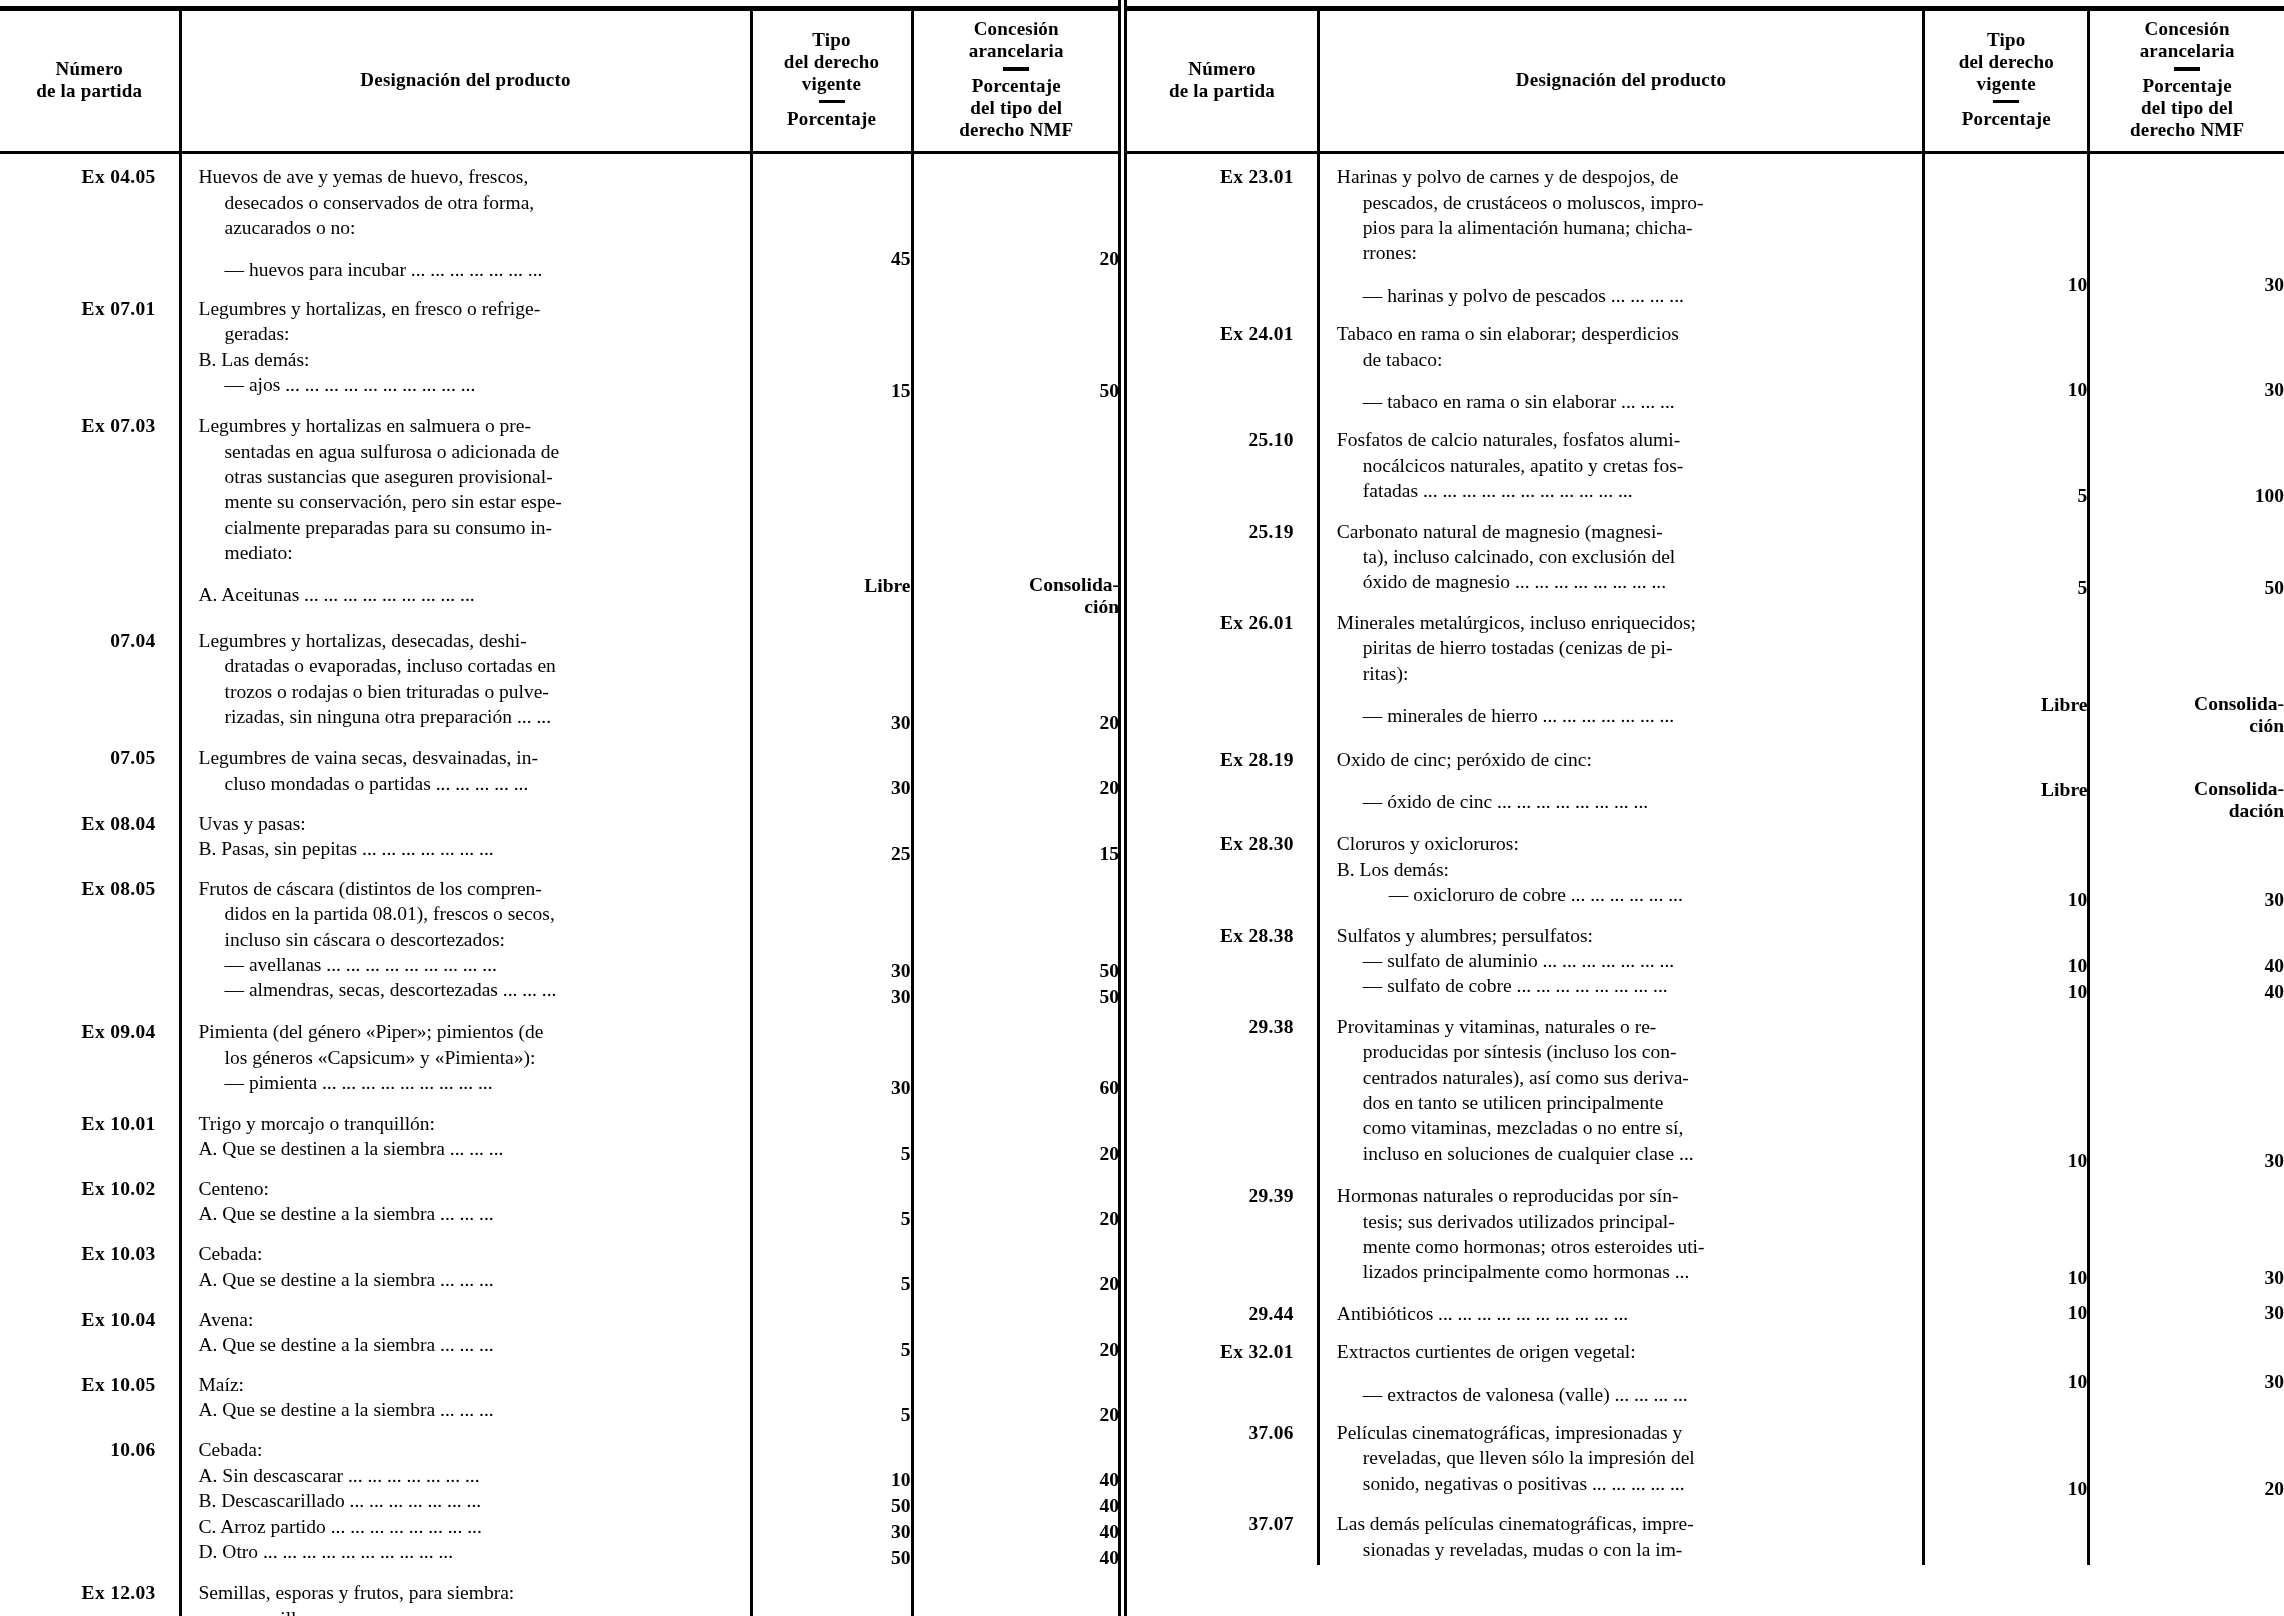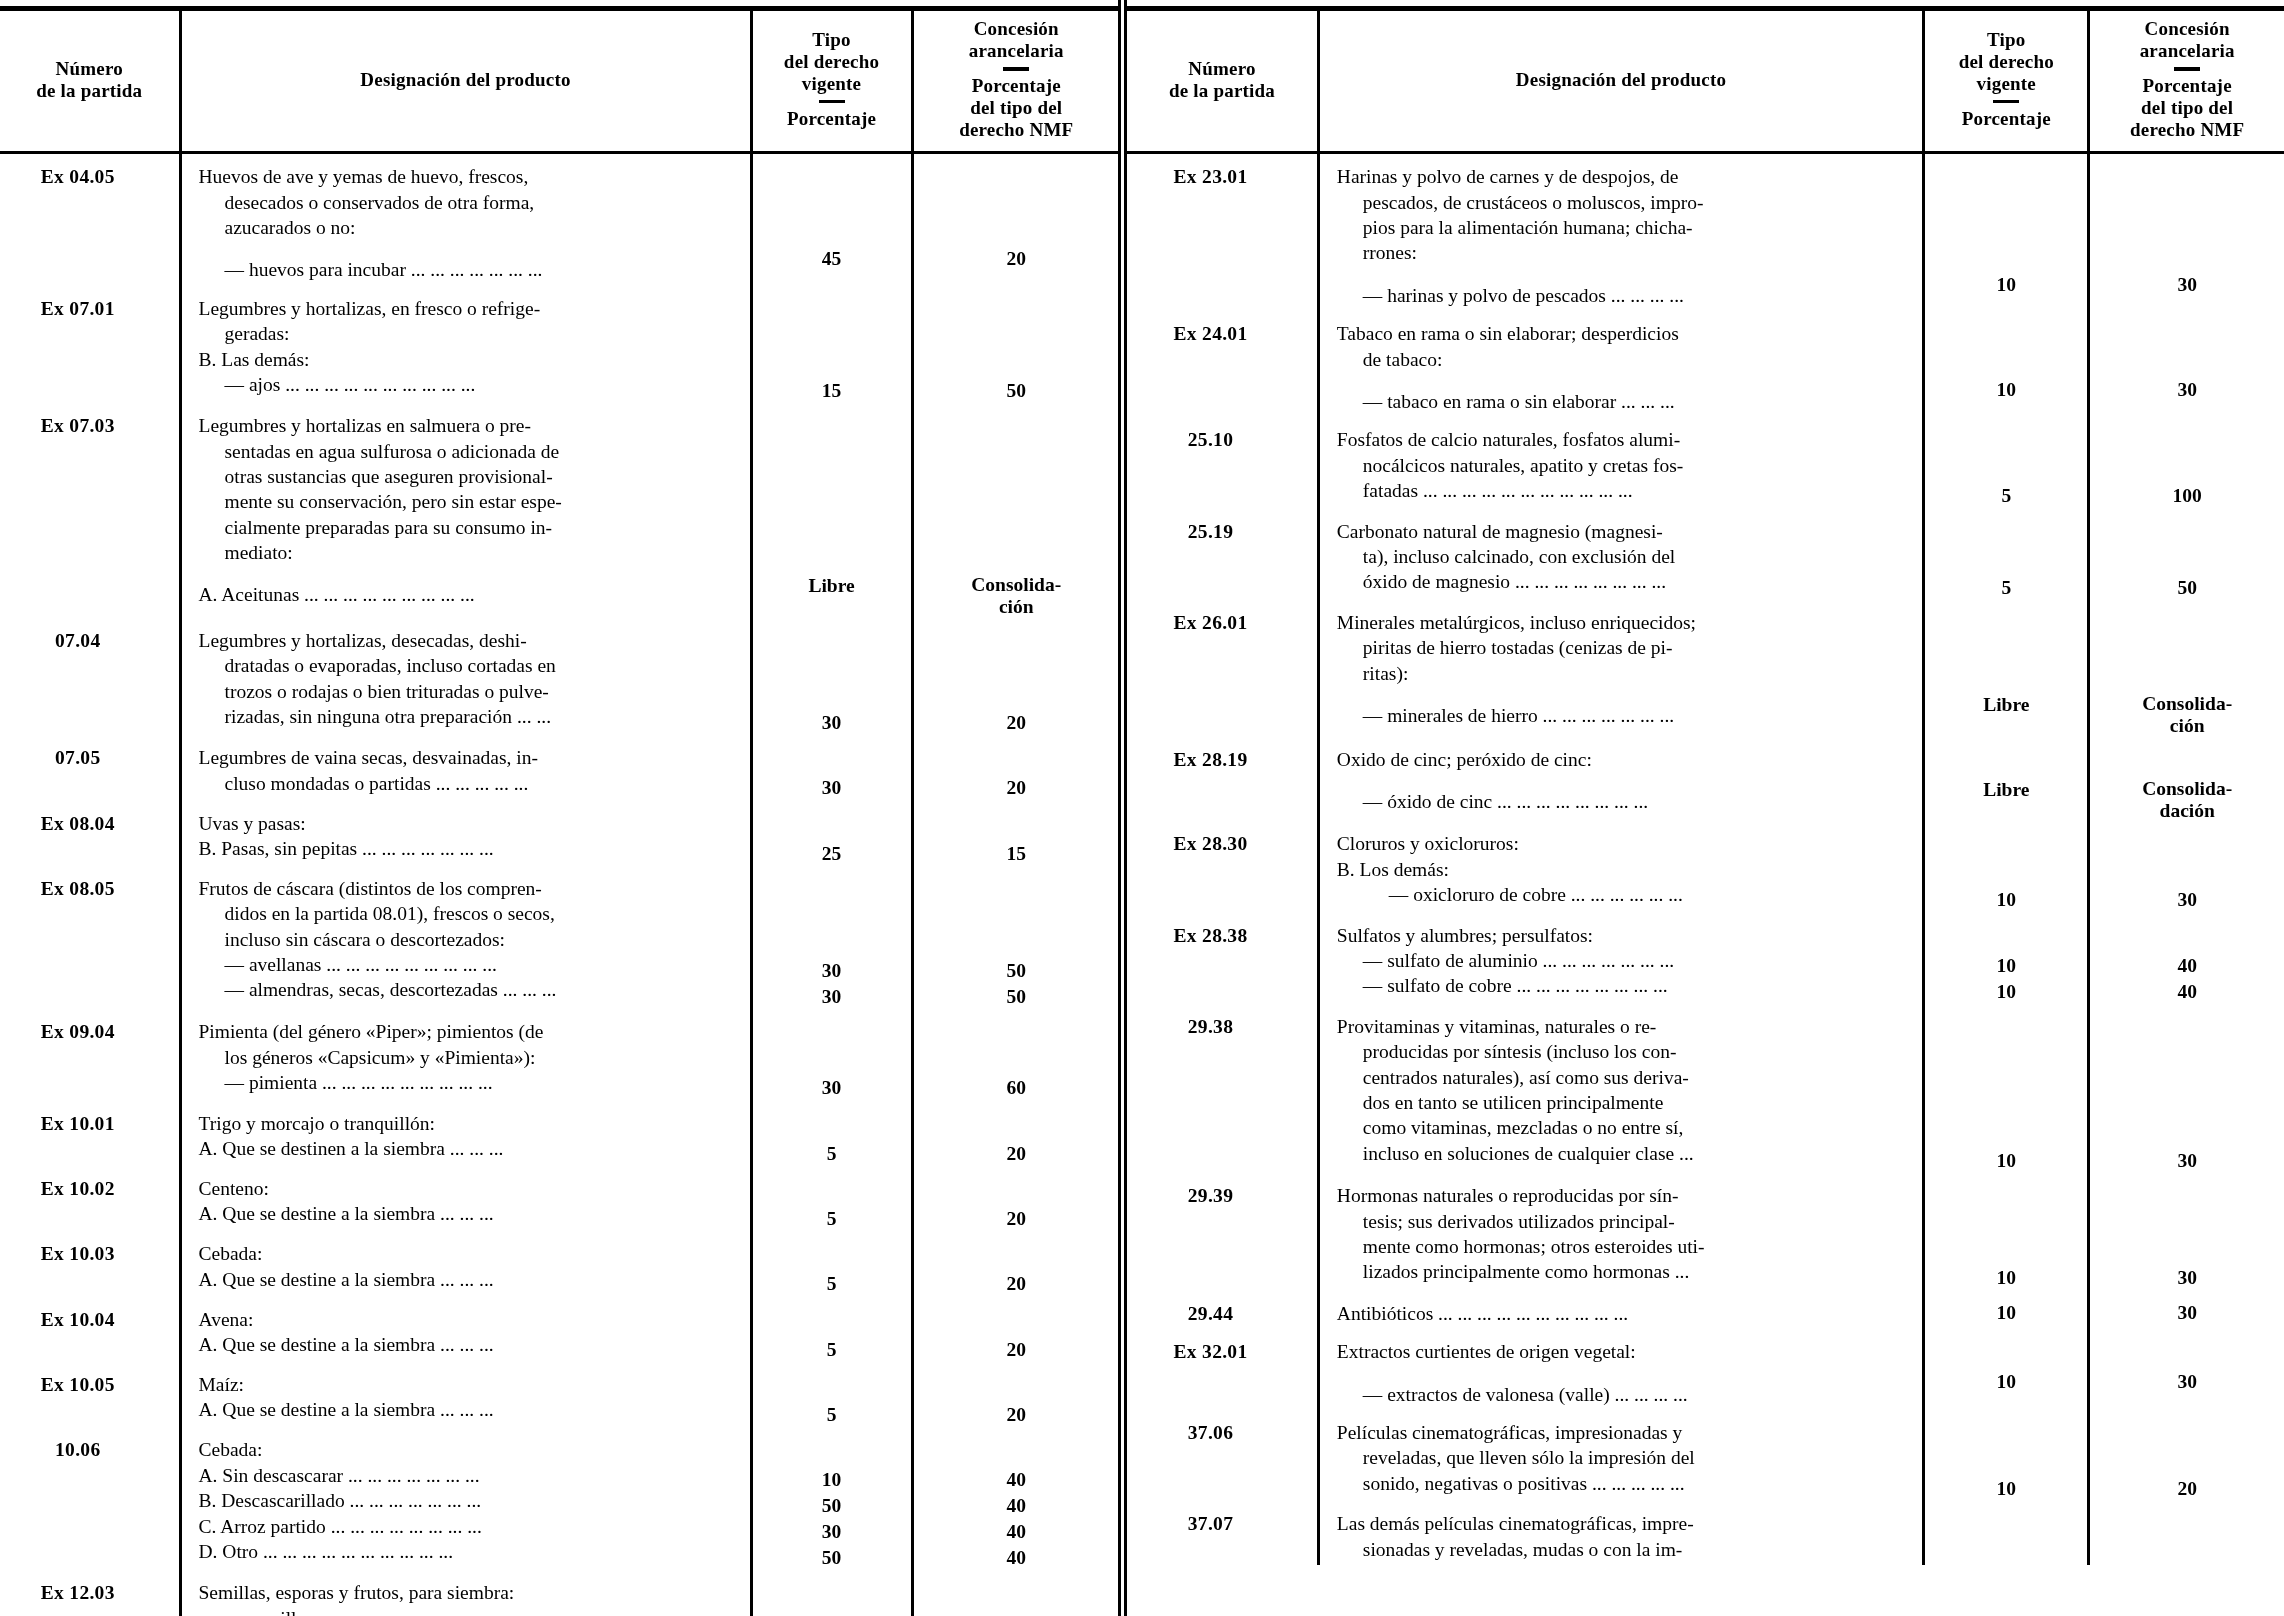--- a/index.html
+++ b/index.html
@@ -80,35 +80,35 @@
   }
 
   
   tbody td {
     vertical-align: top;
     font-size: 19.5px;
     line-height: 1.30;
     padding: 0;
   }
   tbody tr td.c-num {
-    text-align: center;
+    text-align: right;
     padding-right: 23px;
     padding-top: 10px;
     font-weight: bold;
     white-space: nowrap;
     letter-spacing: 0.3px;
   }
   tbody tr td.c-desc {
     border-left: 3.1px solid #000;
     padding: 10px 9.2px 3.1px 17px;
     text-align: justify;
   }
   tbody tr td.c-tipo,
   tbody tr td.c-conc {
-    text-align: center;
+    text-align: right;
     font-weight: bold;
     border-left: 3.1px solid #000;
     padding-top: 10px;
     line-height: 1.25;
     margin-left: 36px;
   }
   tbody tr td.c-tipo { border-left: 3.1px solid #000; }
 
   
   .left col.w-num  { width: 180px; }

